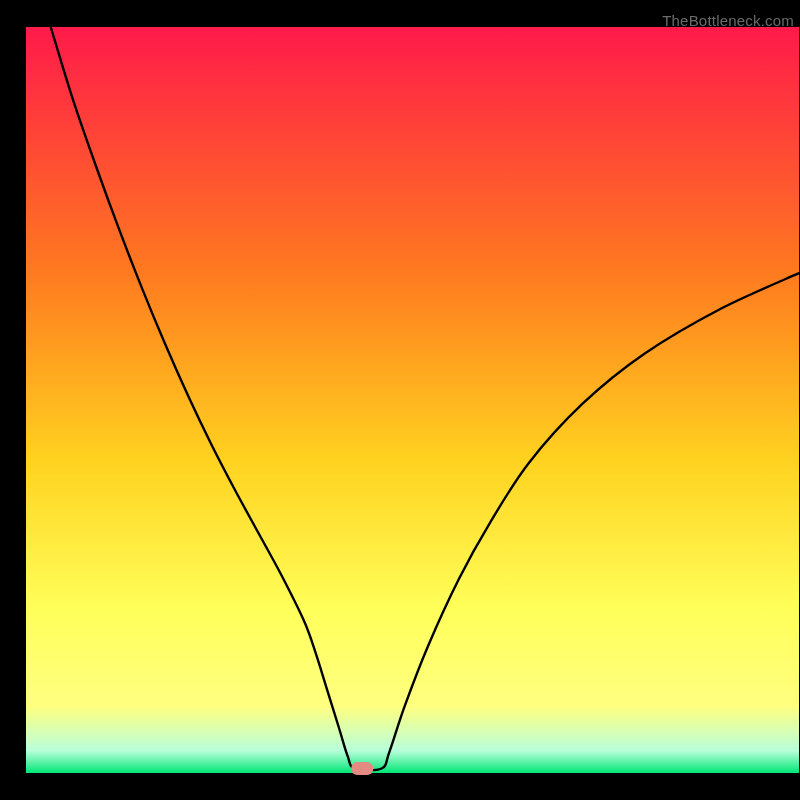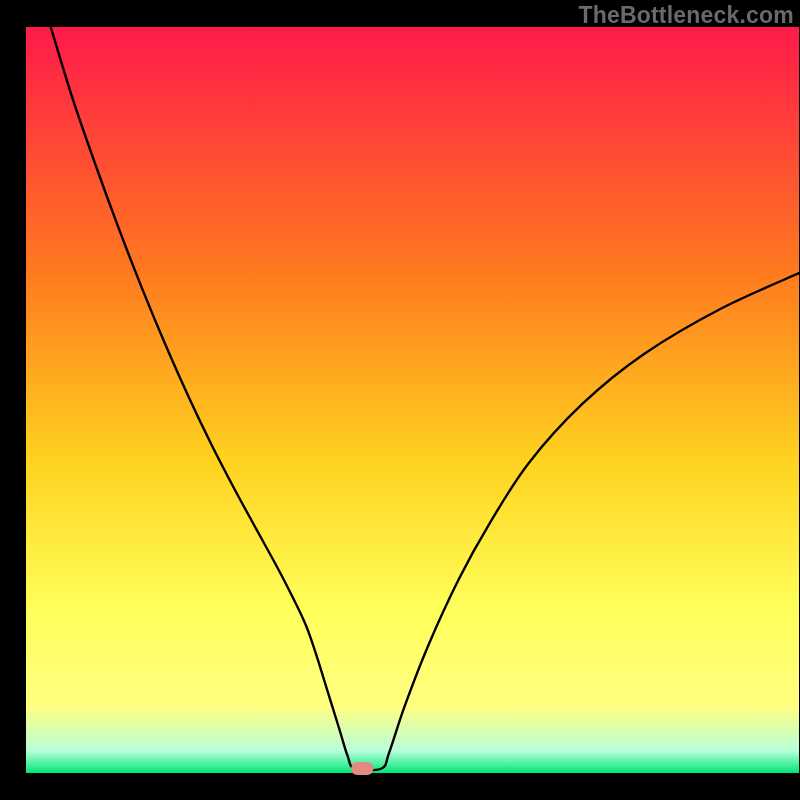--- a/index.html
+++ b/index.html
@@ -10,26 +10,26 @@
     background: #000;
     overflow: hidden;
   }
   .wrap {
     position: relative;
     width: 800px;
     height: 800px;
   }
   .watermark {
     position: absolute;
-    top: 2px;
+    top: 12px;
     right: 6px;
     color: #6a6a6a;
     font-family: Arial, Helvetica, sans-serif;
-    font-size: 23px;
-    font-weight: 700;
+    font-size: 15px;
+    font-weight: 400;
     letter-spacing: 0.2px;
     z-index: 5;
   }
   svg {
     display: block;
   }
 </style>
 </head>
 <body>
 

